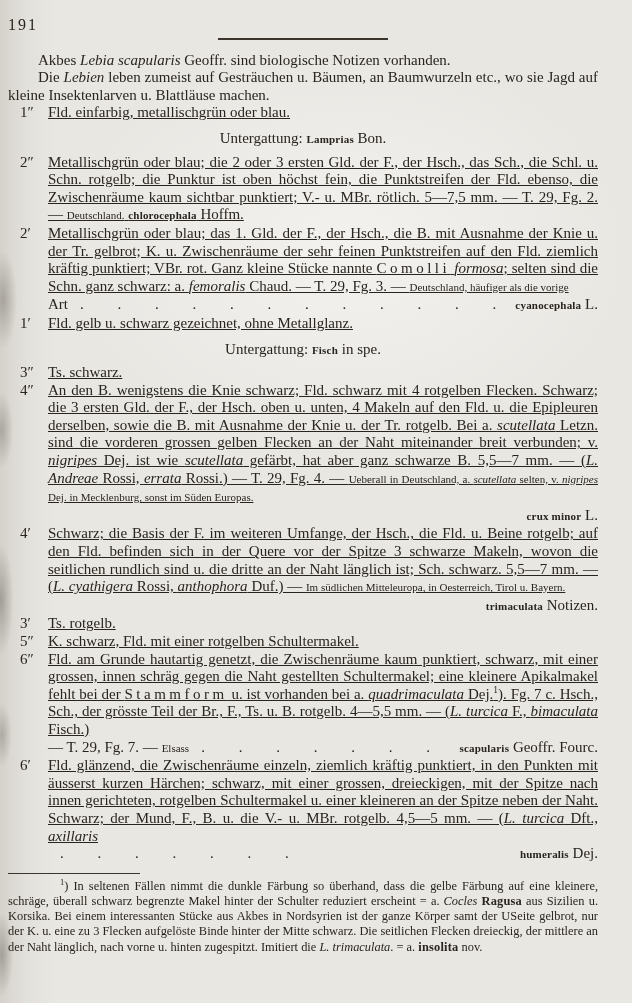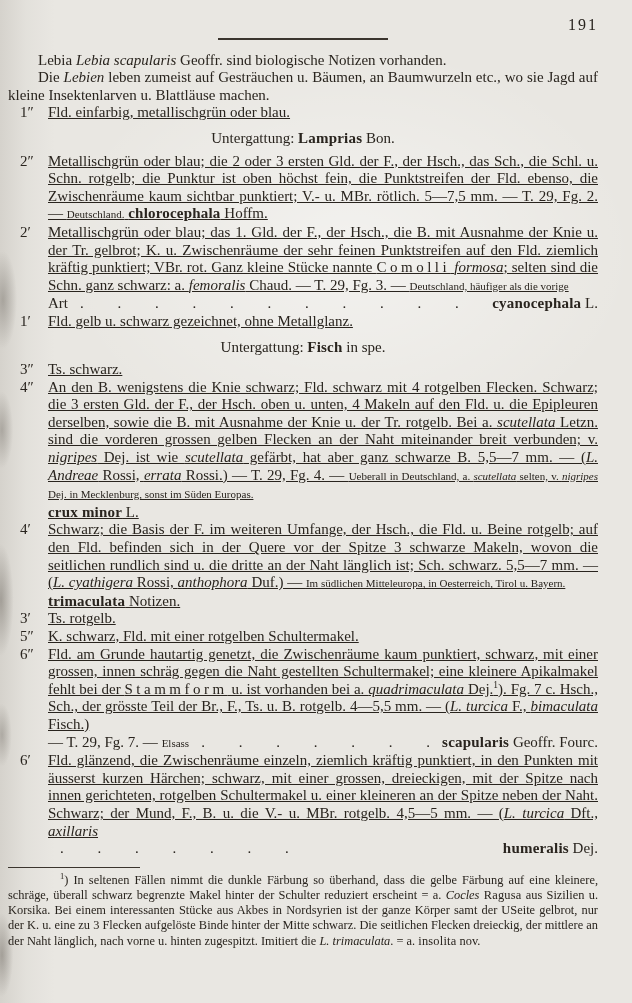--- a/index.html
+++ b/index.html
@@ -16,55 +16,55 @@
     background:
       radial-gradient(ellipse 20px 70px at 3px 300px, rgba(80,74,66,.35), transparent 70%),
       radial-gradient(ellipse 16px 55px at 2px 430px, rgba(80,74,66,.32), transparent 70%),
       radial-gradient(ellipse 18px 80px at 1px 600px, rgba(80,74,66,.38), transparent 70%),
       radial-gradient(ellipse 14px 45px at 2px 735px, rgba(80,74,66,.30), transparent 70%),
       radial-gradient(ellipse 16px 60px at 2px 955px, rgba(80,74,66,.38), transparent 70%),
       radial-gradient(ellipse 360px 260px at 55% 25%, rgba(255,255,255,.45), transparent 80%),
       linear-gradient(90deg, rgba(110,102,90,.16) 0px, rgba(110,102,90,.05) 26px, rgba(110,102,90,0) 55px),
       #e9e7e2;
   }
-  .page-header{text-align:right;margin:0 0 2px 0;}
+  .page-header{text-align:left;margin:0 0 2px 0;}
   .page-number{font-size:16px;letter-spacing:2px;}
   .header-rule{width:170px;height:0;border-bottom:2px solid #3b352e;margin:3px auto 12px auto;}
   .intro{margin:0;text-indent:30px;text-align:justify;}
   .intro.first{margin-top:8px;}
   .subgenus{text-align:center;margin:8px 0 5px 0;}
   .key-item{position:relative;padding-left:40px;margin:0;}
   .marker{position:absolute;left:12px;top:0;white-space:nowrap;}
   .key-text{display:block;text-align:justify;text-decoration:underline;}
   .leader-row{display:flex;align-items:baseline;}
   .leader-left{white-space:nowrap;text-align:right;}
   .leader-right{white-space:nowrap;}
   .dot-leader{flex:1 1 auto;overflow:hidden;white-space:nowrap;letter-spacing:15px;padding:0 8px 0 12px;}
-  .species-line{display:block;text-align:left;text-decoration:underline;}
+  .species-line{display:block;text-align:right;}
   .s-i{font-style:italic;}
-  .s-b{font-weight:bold;font-size:15px;letter-spacing:.2px;}
+  .s-b{font-weight:bold;font-size:11px;letter-spacing:.2px;}
   .s-ls{letter-spacing:3.5px;}
   .s-sm{font-size:11px;}
   .s-sup{vertical-align:super;font-size:9.5px;line-height:0;}
   .footnote{margin-top:9px;}
   .footnote-rule{width:132px;height:0;border-bottom:1.5px solid #3b352e;margin:0 0 5px 0;}
   .footnote-text{margin:0;font-size:12.4px;line-height:15.2px;text-align:justify;text-indent:52px;}
-  .footnote-text .s-b{font-size:inherit;font-weight:normal;}
+  .footnote-text .s-b{font-size:inherit;font-weight:bold;}
   .footnote-text .s-sup{font-size:8.5px;}
 </style>
 </head>
 <body>
 
 <div class="page">
   <div class="page-header">
     <span class="page-number">191</span>
     <div class="header-rule"></div>
   </div>
   <div id="content">
-      <p class="intro first"><span>Lebia </span><span class="s-i">Lebia scapularis</span><span> Geoffr. sind biologische Notizen vorhanden.</span></p>
+      <p class="intro first"><span>Akbes </span><span class="s-i">Lebia scapularis</span><span> Geoffr. sind biologische Notizen vorhanden.</span></p>
       <p class="intro"><span>Die </span><span class="s-i">Lebien</span><span> leben zumeist auf Gesträuchen u. Bäumen, an Baumwurzeln etc., wo sie Jagd auf kleine Insektenlarven u. Blattläuse machen.</span></p>
       <div class="key-item">
         <span class="marker">1″</span>
         <span class="key-text"><span>Fld. einfarbig, metallischgrün oder blau.</span></span>
       </div>
       <div class="subgenus"><span>Untergattung: </span><span class="s-b">Lamprias</span><span> Bon.</span></div>
       <div class="key-item">
         <span class="marker">2″</span>
         <span class="key-text"><span>Metallischgrün oder blau; die 2 oder 3 ersten Gld. der F., der Hsch., das Sch., die Schl. u. Schn. rotgelb; die Punktur ist oben höchst fein, die Punktstreifen der Fld. ebenso, die Zwischenräume kaum sichtbar punktiert; V.- u. MBr. rötlich.  5—7,5 mm. — T. 29, Fg. 2. — </span><span class="s-sm">Deutschland.</span><span> </span><span class="s-b">chlorocephala</span><span> Hoffm.</span></span>
       </div>

